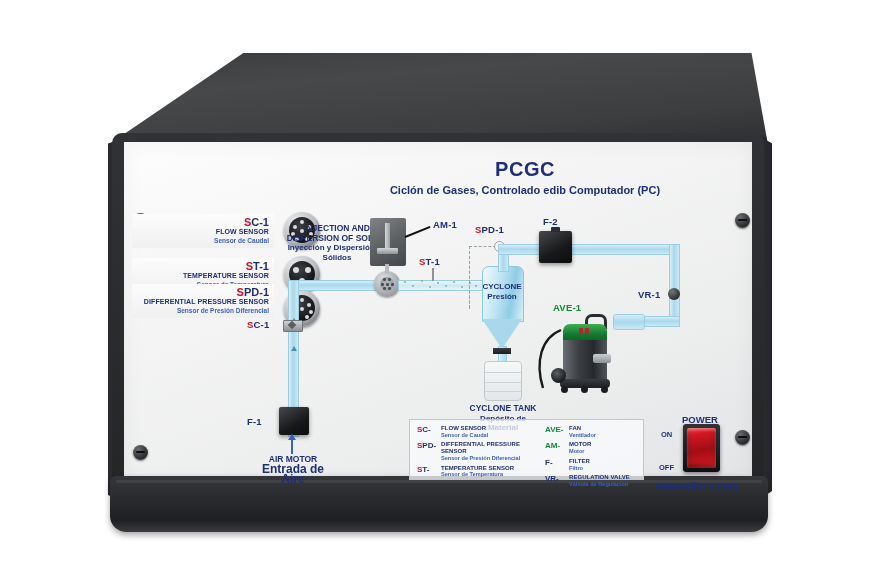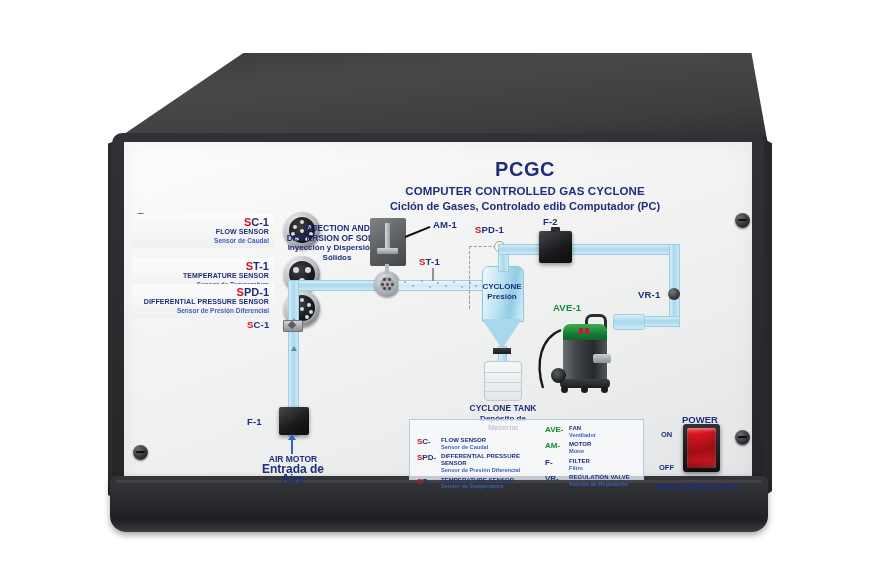--- a/index.html
+++ b/index.html
@@ -129,21 +129,20 @@
   <div class="base-rail"></div>
 
   <div class="screw" style="left:133px;top:213px;"></div>
   <div class="screw" style="left:735px;top:213px;"></div>
   <div class="screw" style="left:133px;top:445px;"></div>
   <div class="screw" style="left:735px;top:430px;"></div>
 
 
   <div class="title-block">
     <div class="t-main">PCGC</div>
-    <div class="t-sub1">COMPUTER CONTROLLED GAS CYCLONE</div>
     <div class="t-sub2">Ciclón de Gases, Controlado edib Computador (PC)</div>
   </div>
 
   <div class="conn-row" style="left:148px;top:212px;width:172px;height:40px;">
     <div class="conn-lbl" style="top:2px;">
       <div class="conn-code"><span class="rd">S</span><span>C-1</span></div>
       <div class="conn-en">FLOW SENSOR</div>
       <div class="conn-es">Sensor de Caudal</div>
     </div>
     <div class="socket" style="top:0px;">
@@ -318,21 +317,21 @@
 
       <div style="position:absolute;left:-8px;top:50px;width:15px;height:15px;border-radius:50%;background:radial-gradient(circle at 40% 35%,#5c6064,#17191b 72%);"></div>
 
       <svg width="58" height="80" style="position:absolute;left:-24px;top:4px;">
         <path d="M26 8 C 6 16, 0 40, 8 66" stroke="#17191b" stroke-width="2.4" fill="none"></path>
       </svg>
     </div>
   </div>
 
   <div class="legend">
-    <div class="lg-col" style="left:7px;width:130px;margin-top:12px;">
+    <div class="lg-col" style="left:7px;width:130px;">
       <div class="lg-item">
         <div class="lg-code"><span class="rd">S</span>C-</div>
         <div>
           <div class="lg-en">FLOW SENSOR</div>
           <div class="lg-es">Sensor de Caudal</div>
         </div>
       </div>
       <div class="lg-item">
         <div class="lg-code"><span class="rd">S</span>PD-</div>
         <div>

